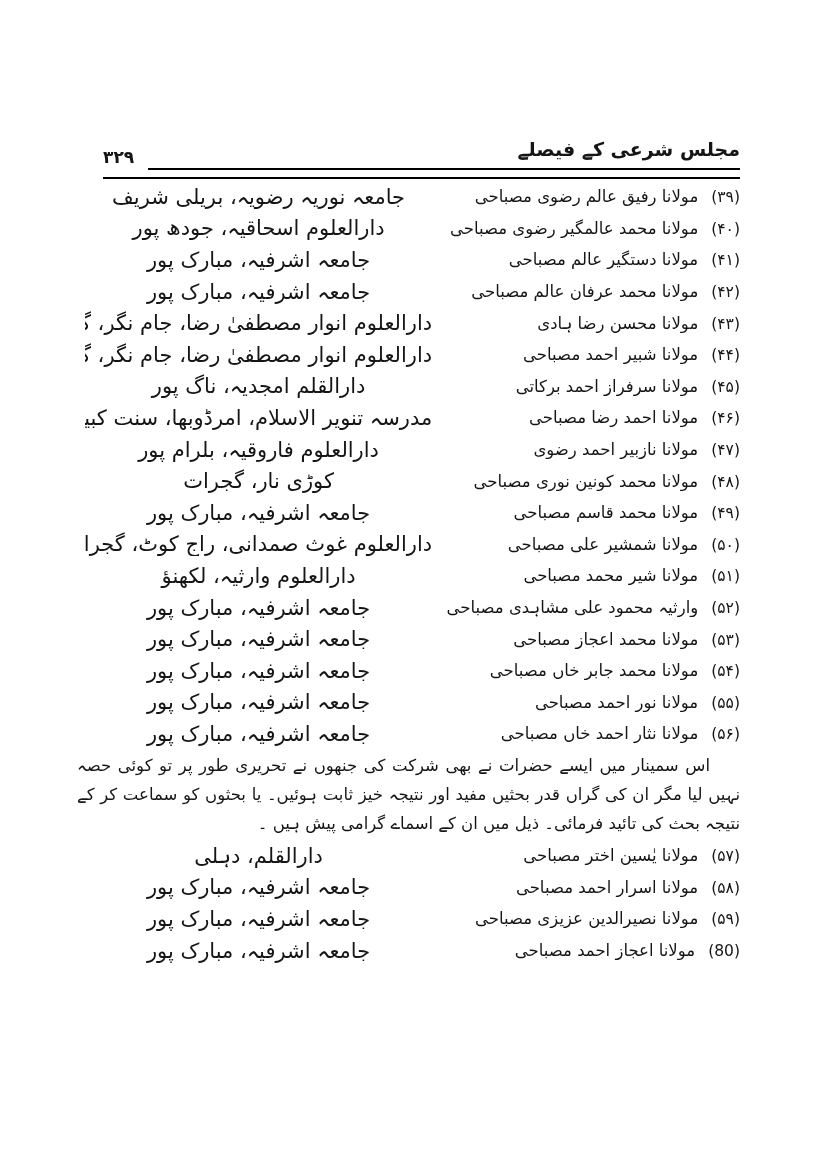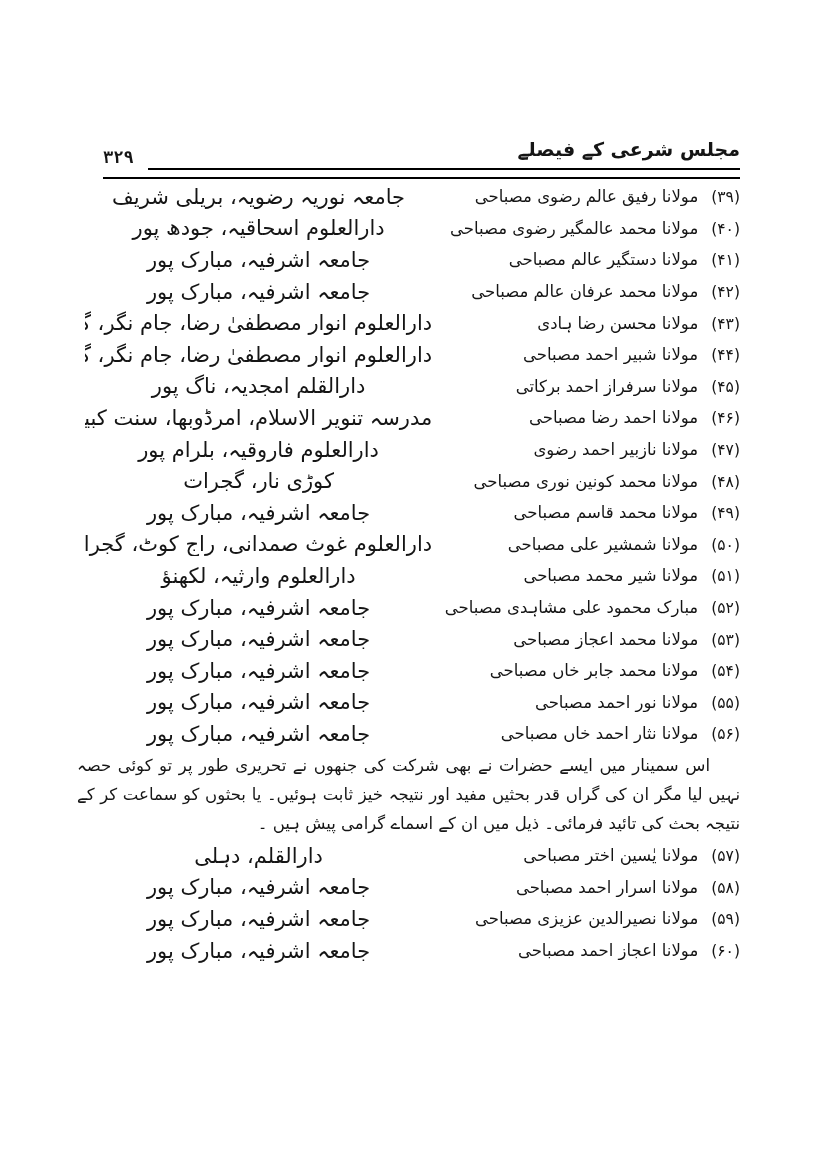--- a/index.html
+++ b/index.html
@@ -15,21 +15,20 @@
   
   .running-title{
     position:absolute;top:138px;right:86px;
     font-size:19px;font-weight:bold;letter-spacing:0;
     white-space:nowrap;
   }
   .page-number{
     position:absolute;top:147px;left:103px;
     font-size:17px;font-weight:bold;
     direction:ltr;
-    font-family:Liberation Mono, monospace;
   }
   .rule{position:absolute;background:#000;}
   .rule-top{top:168px;right:86px;left:148px;height:1.6px;}
   .rule-bottom{top:177px;right:86px;left:103px;height:2.2px;}
   
   .list{position:absolute;right:86px;left:85px;}
   .list-main{top:181px;}
   .list-extra{top:840px;}
   .row{
     display:flex;align-items:center;
@@ -115,21 +114,21 @@
       </div>
     <div class="row">
         <div class="name"><span class="num">(۵۰)</span><span>مولانا شمشیر علی مصباحی</span></div>
         <div class="inst">دارالعلوم غوث صمدانی، راج کوٹ، گجرات</div>
       </div>
     <div class="row">
         <div class="name"><span class="num">(۵۱)</span><span>مولانا شیر محمد مصباحی</span></div>
         <div class="inst">دارالعلوم وارثیہ، لکھنؤ</div>
       </div>
     <div class="row">
-        <div class="name"><span class="num">(۵۲)</span><span>مبارک محمود علی مشاہدی مصباحی</span></div>
+        <div class="name"><span class="num">(۵۲)</span><span>وارثیہ محمود علی مشاہدی مصباحی</span></div>
         <div class="inst">جامعہ اشرفیہ، مبارک پور</div>
       </div>
     <div class="row">
         <div class="name"><span class="num">(۵۳)</span><span>مولانا محمد اعجاز مصباحی</span></div>
         <div class="inst">جامعہ اشرفیہ، مبارک پور</div>
       </div>
     <div class="row">
         <div class="name"><span class="num">(۵۴)</span><span>مولانا محمد جابر خاں مصباحی</span></div>
         <div class="inst">جامعہ اشرفیہ، مبارک پور</div>
       </div>
@@ -152,18 +151,18 @@
       </div>
     <div class="row">
         <div class="name"><span class="num">(۵۸)</span><span>مولانا اسرار احمد مصباحی</span></div>
         <div class="inst">جامعہ اشرفیہ، مبارک پور</div>
       </div>
     <div class="row">
         <div class="name"><span class="num">(۵۹)</span><span>مولانا نصیرالدین عزیزی مصباحی</span></div>
         <div class="inst">جامعہ اشرفیہ، مبارک پور</div>
       </div>
     <div class="row">
-        <div class="name"><span class="num">(۶۰)</span><span>مولانا اعجاز احمد مصباحی</span></div>
+        <div class="name"><span class="num">(80)</span><span>مولانا اعجاز احمد مصباحی</span></div>
         <div class="inst">جامعہ اشرفیہ، مبارک پور</div>
       </div>
   </div>
 
 </div>
 
 </body></html>

